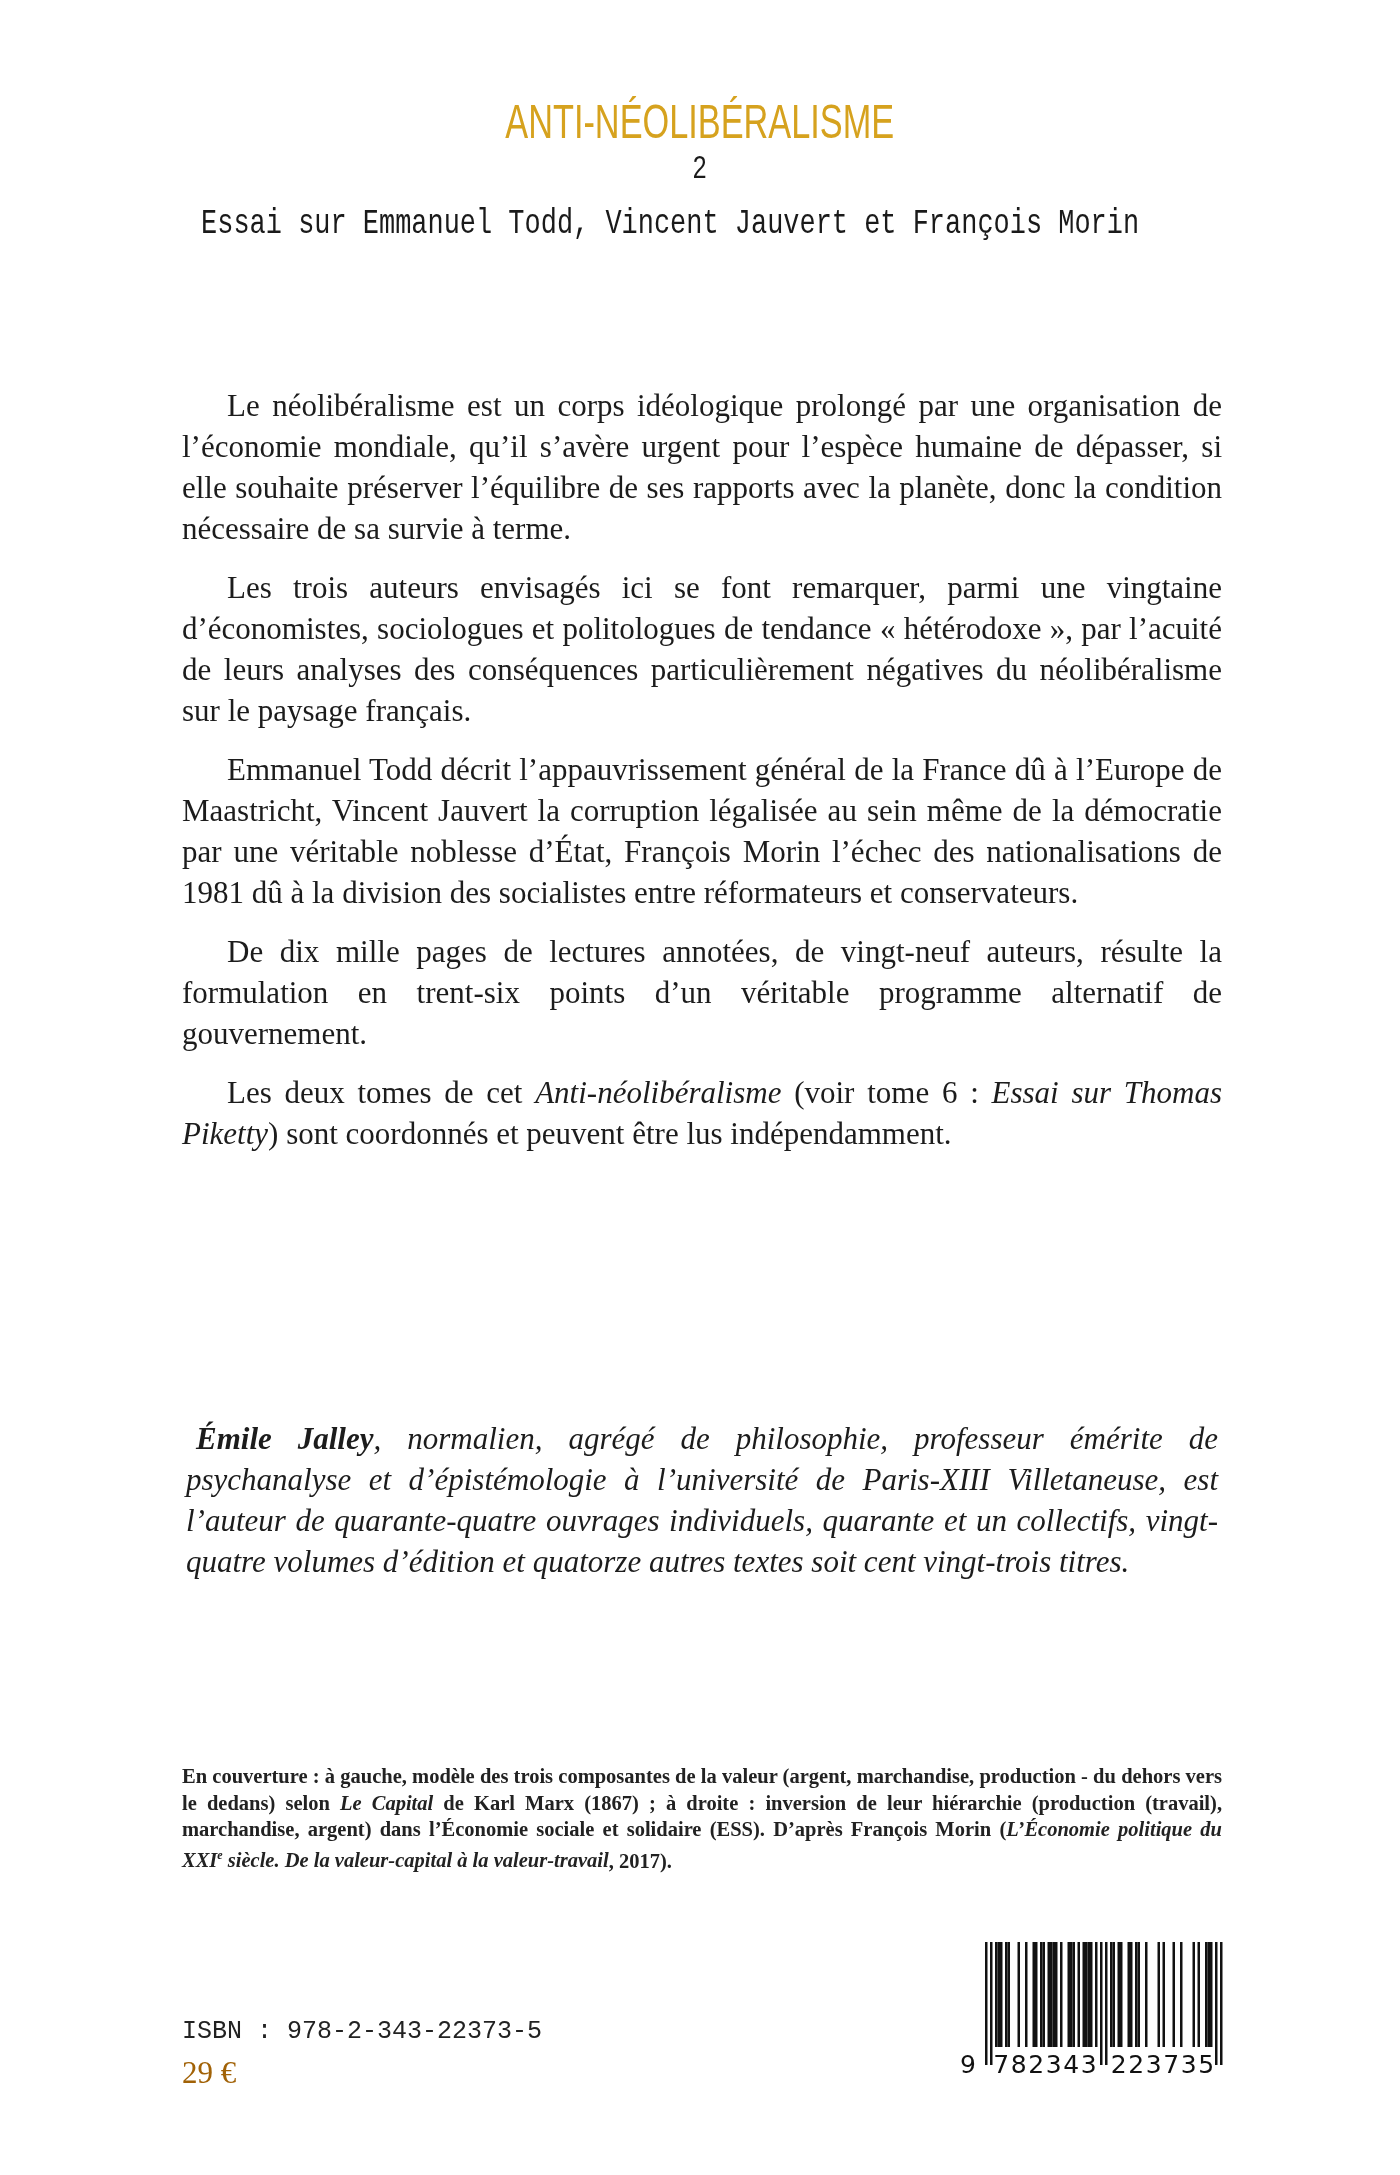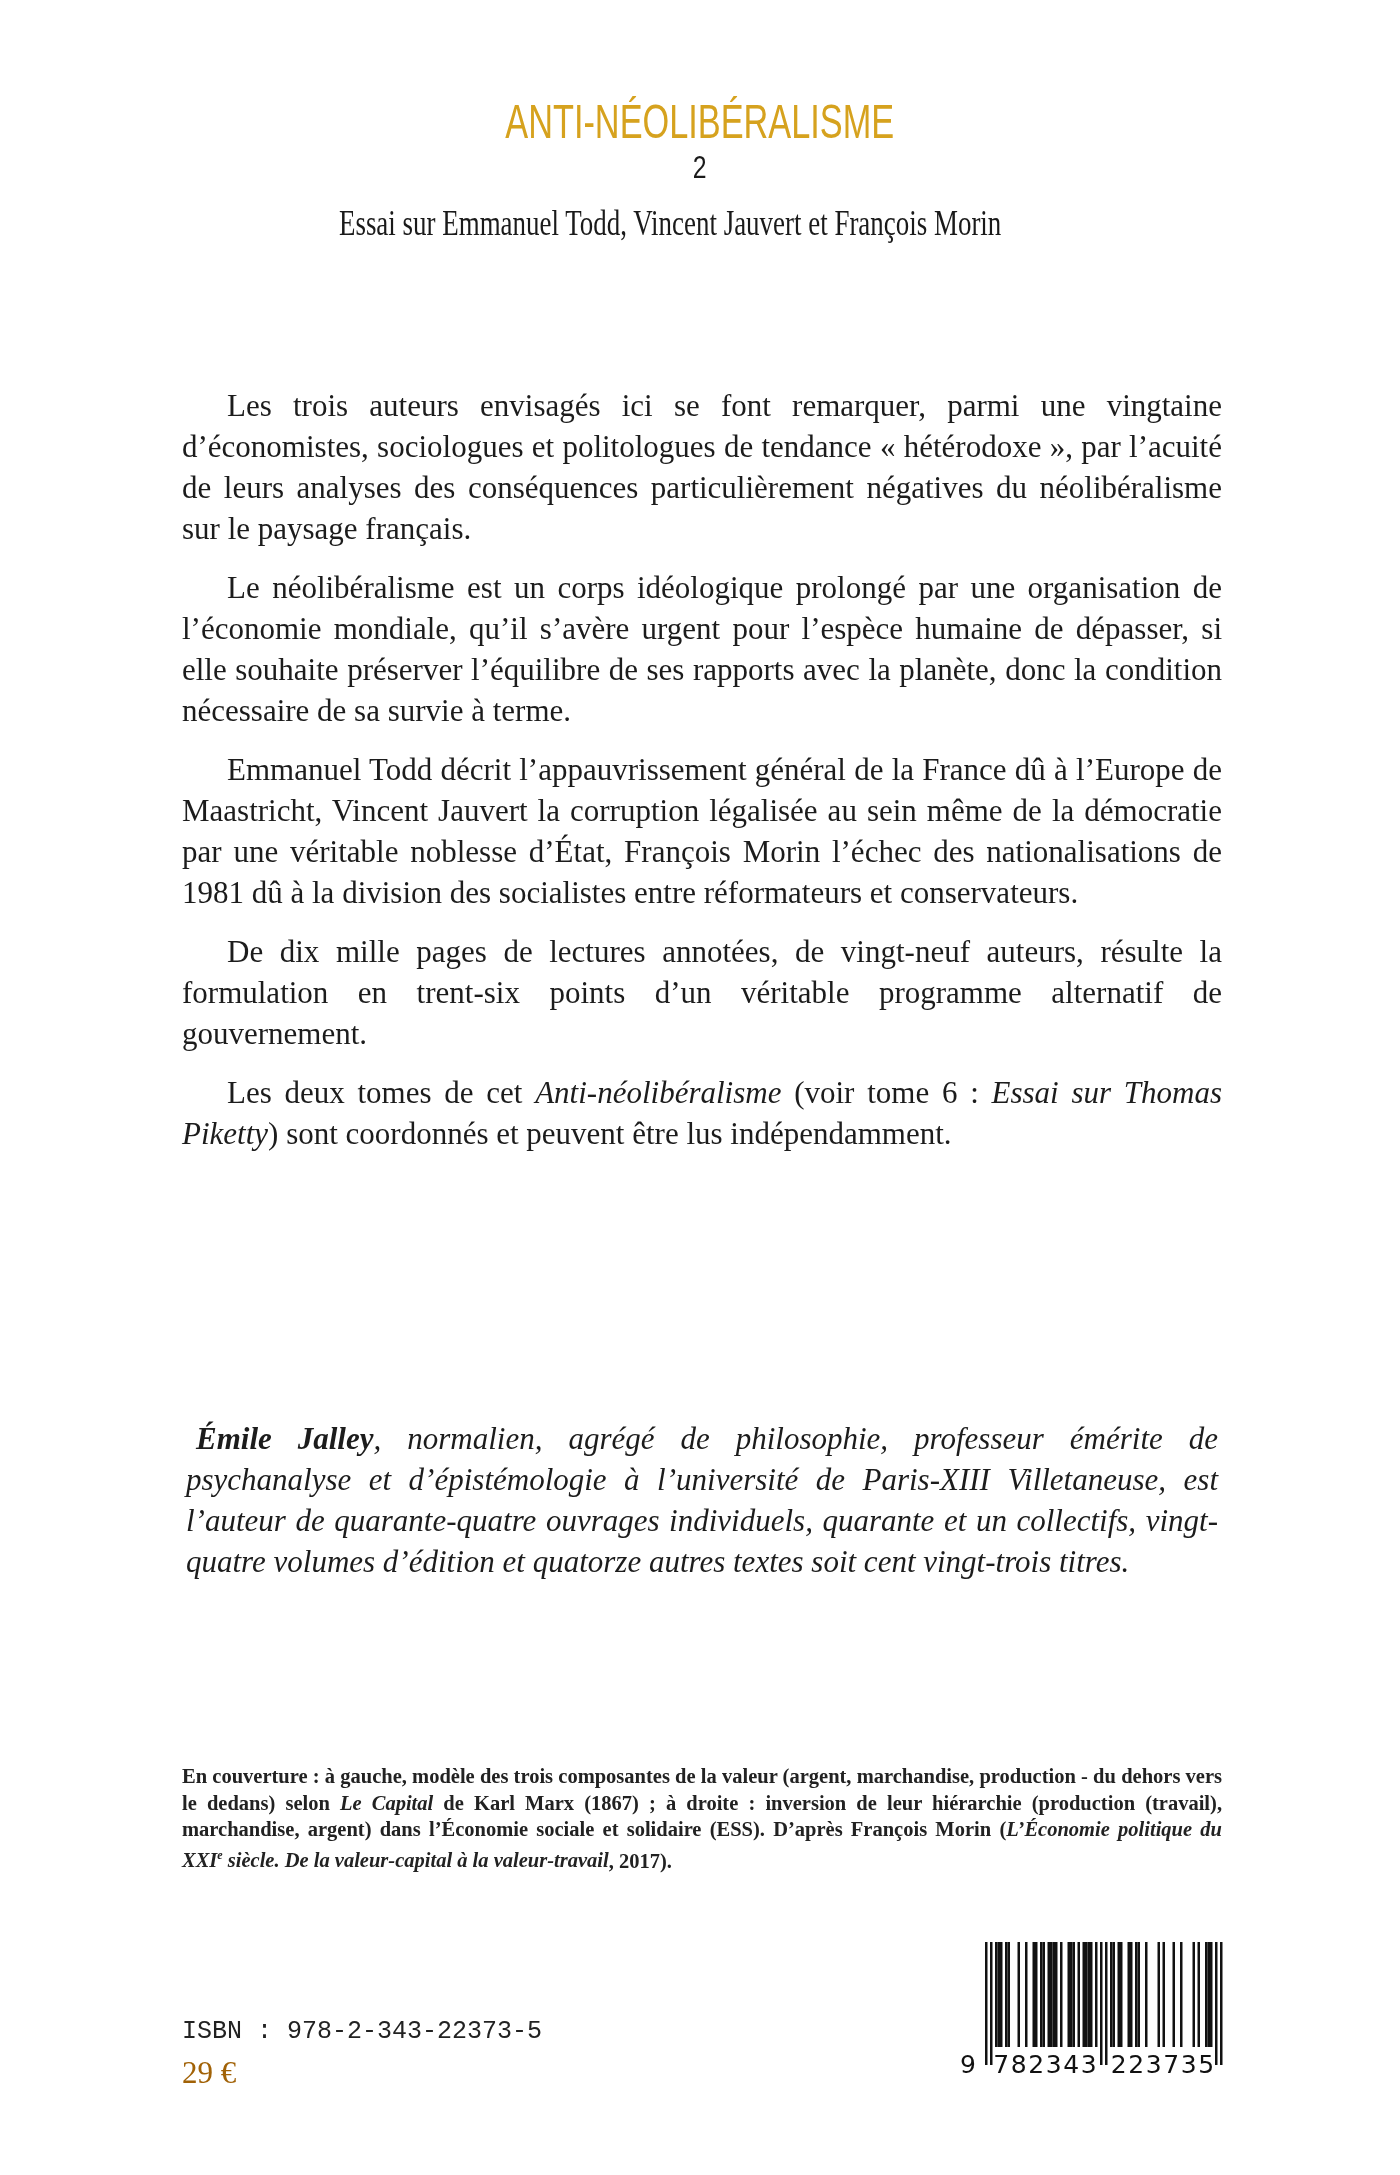--- a/index.html
+++ b/index.html
@@ -12,21 +12,21 @@
     }
     .title span, .vol span, .subtitle span { display: inline-block; }
     .title span { transform: scaleX(0.70); transform-origin: center; }
     .vol {
       left: 0; width: 1400px; top: 150px; text-align: center;
       font-family: "Liberation Sans", sans-serif; font-size: 31px; line-height: 36px; color: #1a1a1a;
     }
     .vol span { transform: scaleX(0.8); }
     .subtitle {
       left: 0; width: 1340px; top: 203px; text-align: center;
-      font-family: Liberation Serif, serif; font-size: 35px; line-height: 42px; color: #1a1a1a;
+      font-family: Liberation Mono, monospace; font-size: 35px; line-height: 42px; color: #1a1a1a;
     }
     .subtitle span { transform: scaleX(0.77); white-space: nowrap; }
     .body-text {
       left: 182px; width: 1040px; top: 385px;
       font-family: "Liberation Serif", serif; font-size: 31px; line-height: 41px; color: #1c1c1c;
       text-align: justify;
     }
     .body-text p { margin: 0 0 18px 0; text-indent: 45px; }
     .body-text p:last-child { margin-bottom: 0; }
     .bio {
@@ -54,22 +54,22 @@
     .barcode text { font-family: "DejaVu Sans", sans-serif; font-size: 25px; fill: #111; }
   </style>
 </head>
 <body>
 
 <div class="abs title" style="color: rgb(214, 162, 30);"><span>ANTI-NÉOLIBÉRALISME</span></div>
 <div class="abs vol"><span>2</span></div>
 <div class="abs subtitle"><span>Essai sur Emmanuel Todd, Vincent Jauvert et François Morin</span></div>
 
 <div class="abs body-text">
+  <p>Le néolibéralisme est un corps idéologique prolongé par une organisation de l’économie mondiale, qu’il s’avère urgent pour l’espèce humaine de dépasser, si elle souhaite préserver l’équilibre de ses rapports avec la planète, donc la condition nécessaire de sa survie à terme.</p>
   <p>Les trois auteurs envisagés ici se font remarquer, parmi une vingtaine d’économistes, sociologues et politologues de tendance « hétérodoxe », par l’acuité de leurs analyses des conséquences particulièrement négatives du néolibéralisme sur le paysage français.</p>
-  <p>Le néolibéralisme est un corps idéologique prolongé par une organisation de l’économie mondiale, qu’il s’avère urgent pour l’espèce humaine de dépasser, si elle souhaite préserver l’équilibre de ses rapports avec la planète, donc la condition nécessaire de sa survie à terme.</p>
   <p>Emmanuel Todd décrit l’appauvrissement général de la France dû à l’Europe de Maastricht, Vincent Jauvert la corruption légalisée au sein même de la démocratie par une véritable noblesse d’État, François Morin l’échec des nationalisations de 1981 dû à la division des socialistes entre réformateurs et conservateurs.</p>
   <p>De dix mille pages de lectures annotées, de vingt-neuf auteurs, résulte la formulation en trent-six points d’un véritable programme alternatif de gouvernement.</p>
   <p><span>Les deux tomes de cet </span><i>Anti-néolibéralisme</i><span> (voir tome 6 : </span><i>Essai sur Thomas Piketty</i><span>) sont coordonnés et peuvent être lus indépendamment.</span></p>
 </div>
 
 <div class="abs bio">
   <p><b>Émile Jalley</b><span>, normalien, agrégé de philosophie, professeur émérite de psychanalyse et d’épistémologie à l’université de Paris-XIII Villetaneuse, est l’auteur de quarante-quatre ouvrages individuels, quarante et un collectifs, vingt-quatre volumes d’édition et quatorze autres textes soit cent vingt-trois titres.</span></p>
 </div>
 
 <div class="abs credits">

